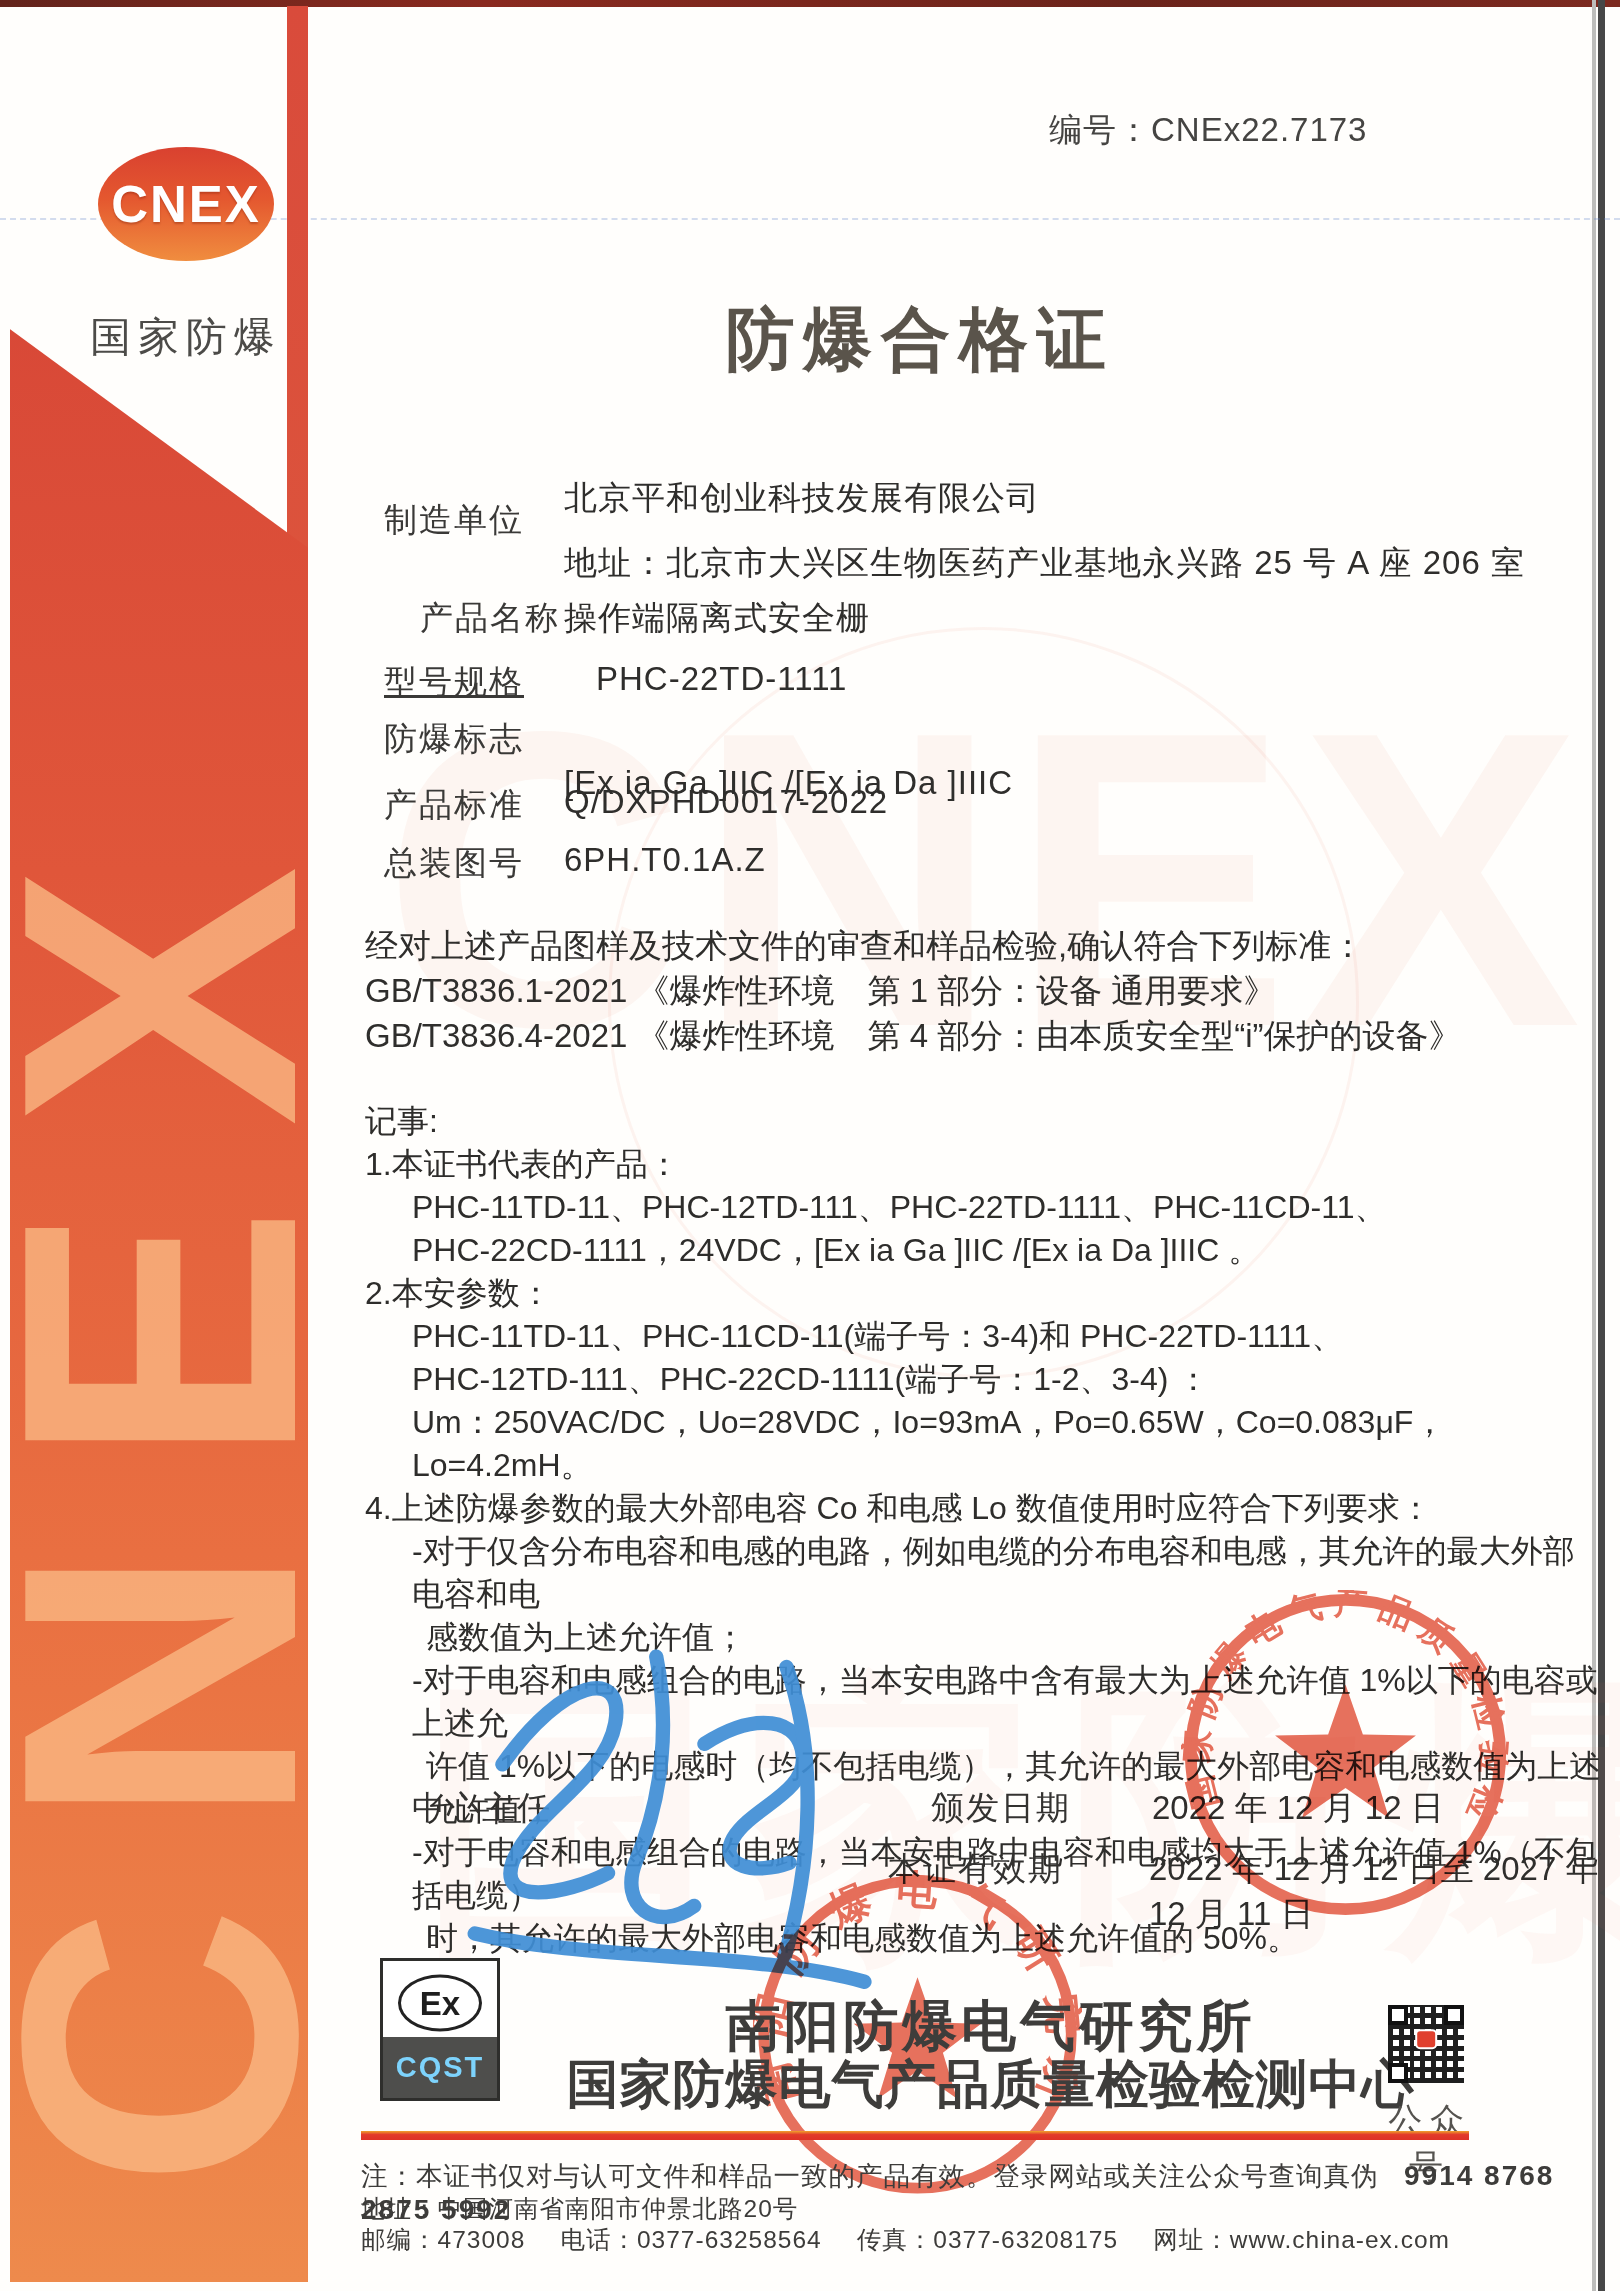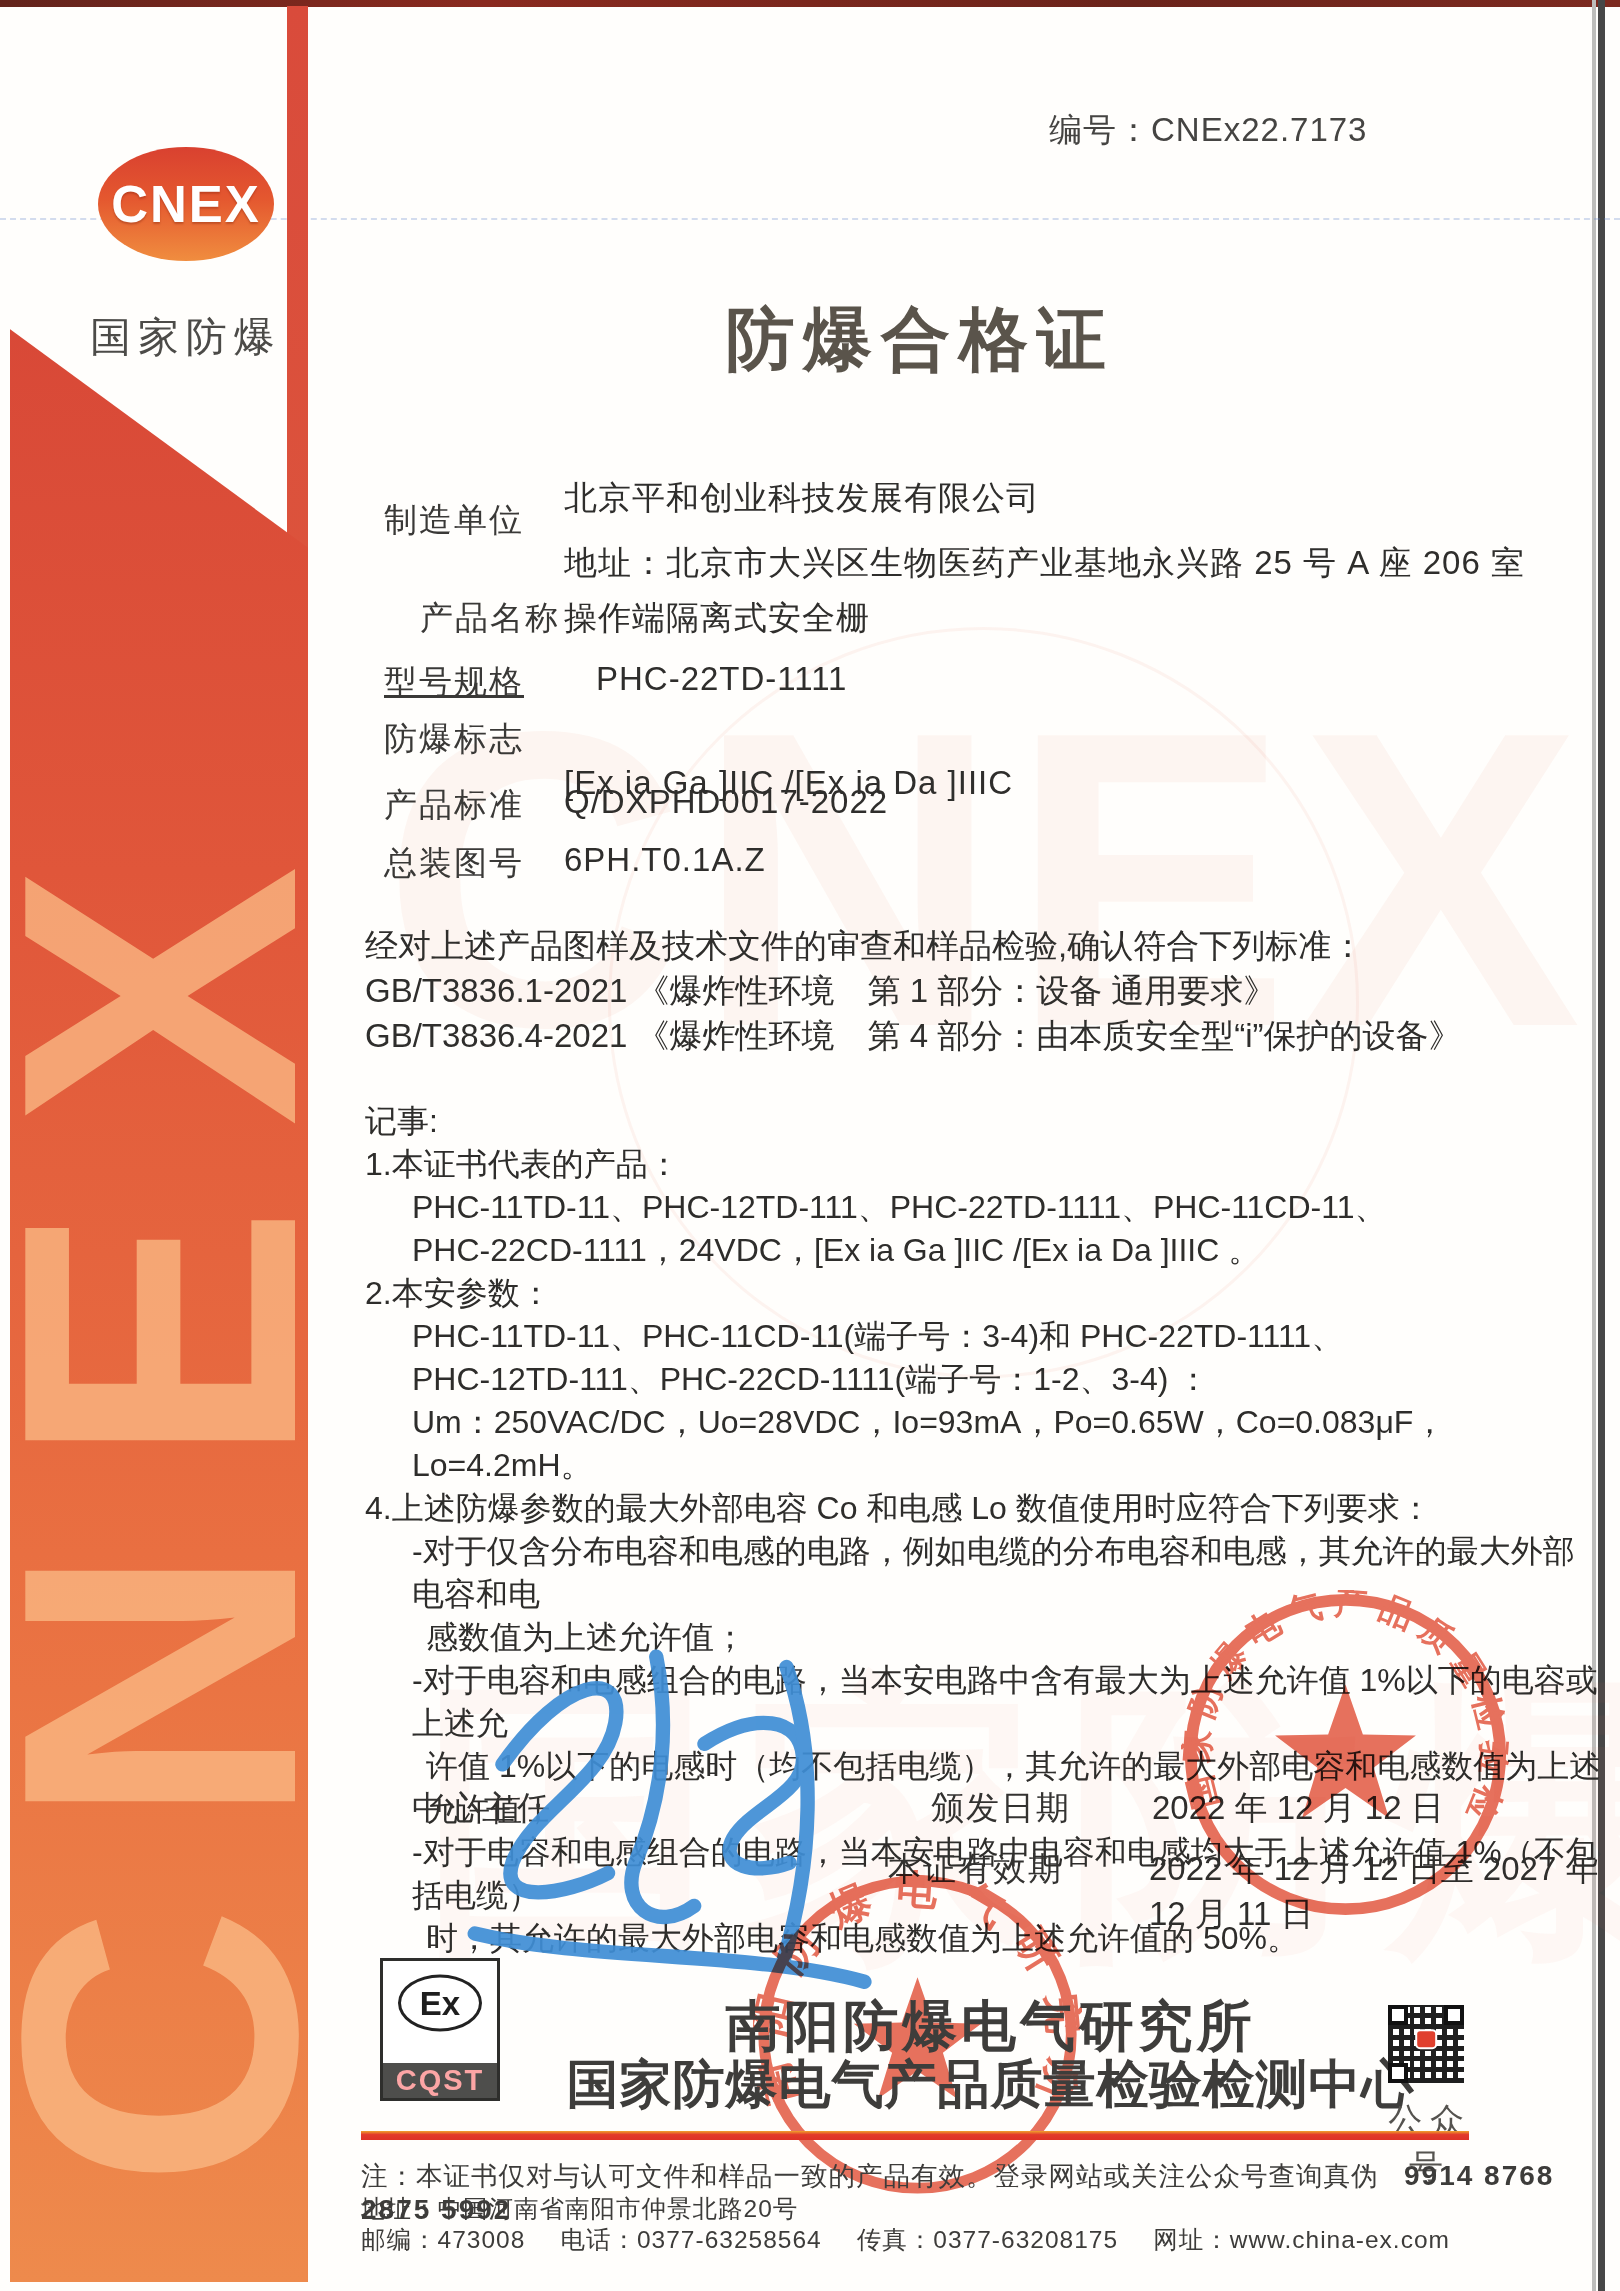--- a/index.html
+++ b/index.html
@@ -62,22 +62,22 @@
   .issuer1{left:412px;top:1990px;width:1157px;text-align:center;font-size:55px;font-weight:bold;
     color:#3e3d3b;letter-spacing:3.9px;}
   .issuer2{left:412px;top:2050px;width:1157px;text-align:center;font-size:52px;font-weight:bold;
     color:#3e3d3b;letter-spacing:1px;}
   
   .exmark{left:380px;top:1958px;width:120px;height:143px;border:3.9px solid #2e2e2c;background:#fff;box-sizing:border-box;}
   .exmark .extop{position:relative;width:100%;height:84px;}
   .exmark .exellipse{position:absolute;left:50%;top:50%;transform:translate(-50%,-50%);
     width:84px;height:57px;border:3.9px solid #222;border-radius:50%;box-sizing:border-box;
     display:flex;align-items:center;justify-content:center;font-size:33px;font-weight:bold;color:#1e1e1e;}
-  .exmark .cqst{position:absolute;left:0;bottom:0;width:100%;height:35px;background:#4e4e4c;
-    display:flex;align-items:center;justify-content:center;color:#fca5a5;font-weight:bold;
+  .exmark .cqst{position:absolute;left:0;bottom:0;width:100%;height:61px;background:#4e4e4c;
+    display:flex;align-items:center;justify-content:center;color:#7dd3fc;font-weight:bold;
     font-size:29px;letter-spacing:2px;}
   
   .qr{left:1388px;top:2005px;width:76px;height:78px;background:
       repeating-linear-gradient(90deg,#1f1f1f 0 4.9px,transparent 4.9px 10.8px),
       repeating-linear-gradient(0deg,#1f1f1f 0 4.9px,#fff 4.9px 10.8px);}
   .qr .finder{position:absolute;width:19.6px;height:19.6px;border:4.9px solid #111;background:#fff;box-sizing:border-box;}
   .qr .f1{left:0;top:0;} .qr .f2{right:0;top:0;} .qr .f3{left:0;bottom:0;}
   .qr .center-badge{position:absolute;left:50%;top:44%;transform:translate(-50%,-50%);
     width:17.6px;height:15.7px;border-radius:4.9px;background:#e0402e;border:2px solid #fff;}
   .qr-caption{left:1388px;top:2098px;width:84px;text-align:center;font-size:34px;

